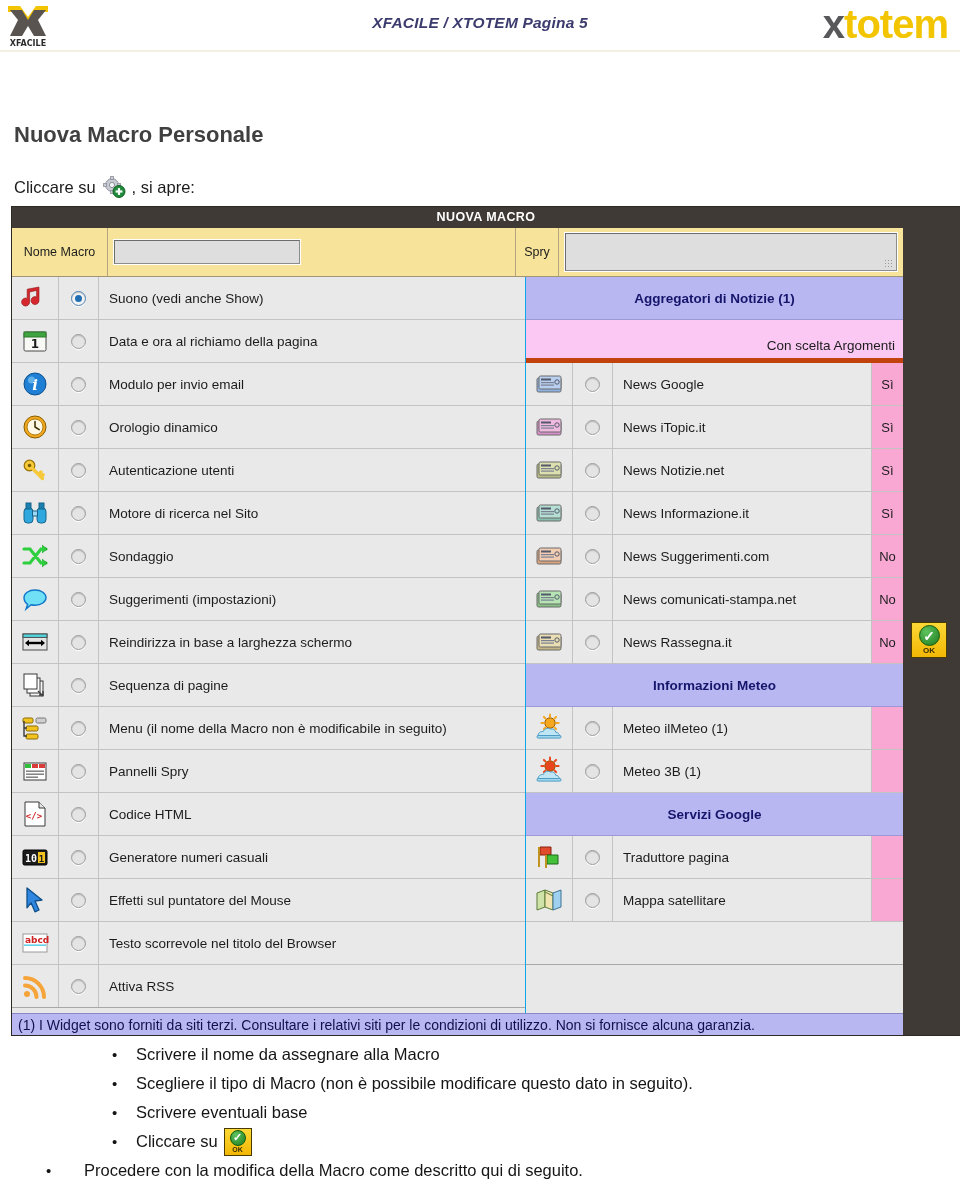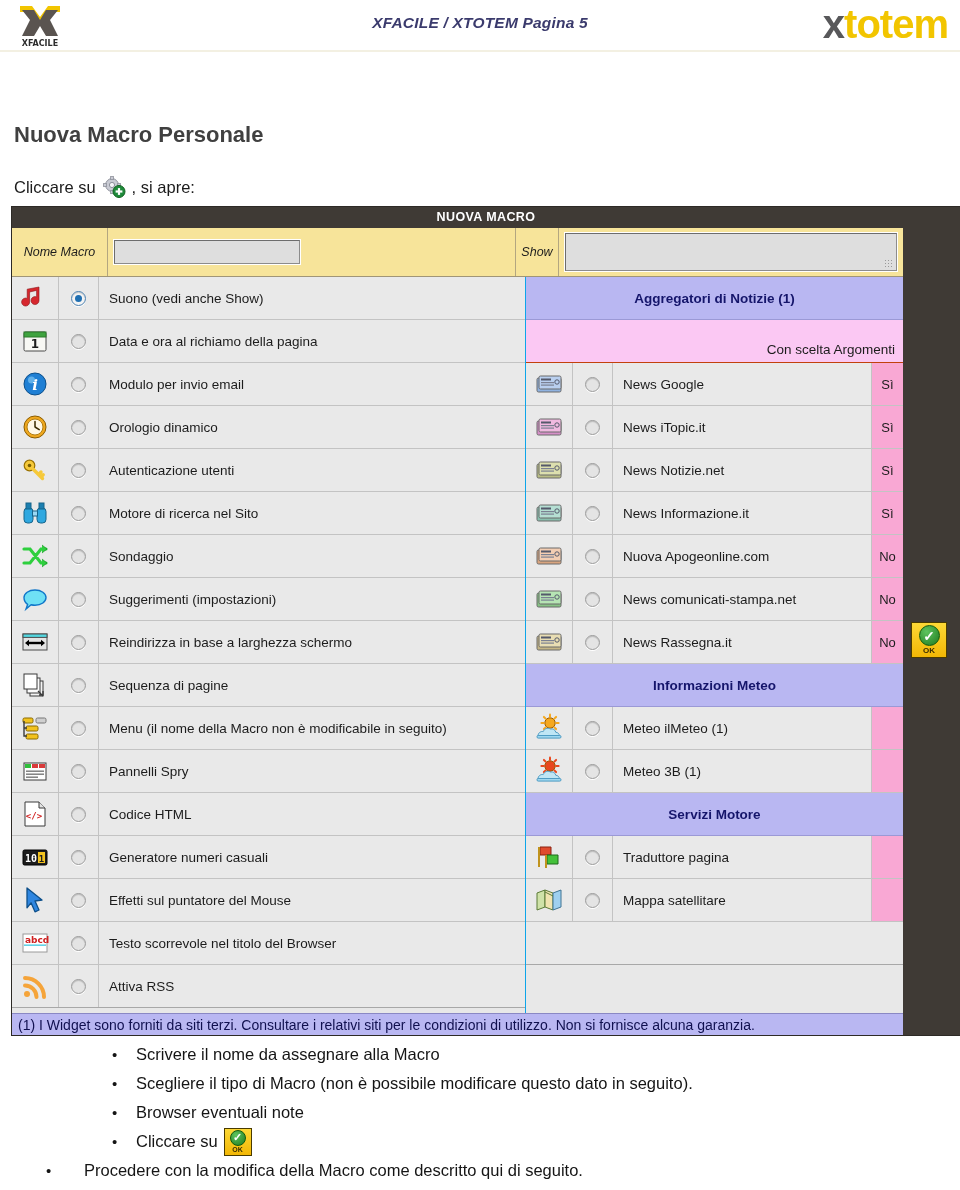--- a/index.html
+++ b/index.html
@@ -9,21 +9,21 @@
     font-family:"Liberation Sans", sans-serif;
     color:#231f20; position:relative; overflow:hidden;
   }
 
   
   #page-header {
     height:52px; position:relative; background:#ffffff;
     border-bottom:2px solid #f3f0e2;
   }
   #logo-xfacile {
-    position:absolute; left:16px; top:4px; width:48px; height:44px;
+    position:absolute; left:4px; top:4px; width:48px; height:44px;
   }
   #header-title {
     position:absolute; left:0; right:0; top:14px; text-align:center;
     font-size:15.5px; font-style:italic; font-weight:bold;
     color:#3b3b6d; letter-spacing:.2px;
   }
   #logo-xtotem {
     position:absolute; right:12px; top:2px;
     font-size:40px; font-weight:bold; letter-spacing:-1px;
     line-height:44px; font-family:Liberation Sans, sans-serif;
@@ -51,21 +51,21 @@
     font-size:12.5px; font-weight:bold; text-align:center;
     line-height:21px; letter-spacing:.4px;
   }
   #dialog-inner {
     position:absolute; left:0; top:21px; right:0; bottom:0; display:flex;
   }
   #panel { width:891px; display:flex; flex-direction:column; background:#e8e8e8; }
   #side-strip { flex:1; background:#3f3a35; position:relative; }
 
   
-  #top-bar { display:flex; background:#f7e49a; border-bottom:1px solid #a09577; height:49px;font-style:italic; }
+  #top-bar { display:flex; background:#f7e49a; border-bottom:1px solid #a09577; height:49px; }
   .tb-label {
     display:flex; align-items:center; justify-content:center;
     font-size:12.5px; color:#1c1c1c; padding:0 7px;
     border-right:1px solid #b3a680;
   }
   #tb-nomemacro { width:96px; }
   #tb-note { width:44px; border-left:1px solid #b3a680; }
   .tb-fieldcell { display:flex; align-items:center; padding:0 6px; }
   #tb-name-cell { width:407px; }
   #tb-note-cell { flex:1; }
@@ -130,21 +130,21 @@
 
   
   .sec-head {
     height:43px; display:flex; align-items:center; justify-content:center;
     background:#b9b7f2; color:#15156b; font-weight:bold; font-size:13.5px;
     border-bottom:1px solid #9b99d6;
   }
   .sec-sub {
     height:43px; display:flex; align-items:flex-end; justify-content:flex-end;
     background:#fbc8f3; color:#1c1c1c; font-size:13.5px;
-    padding:0 8px 5px 12px; border-bottom:1px solid #c2410c;
+    padding:0 8px 5px 12px; border-bottom:5px solid #c2410c;
   }
   .filler { background:#e9e9e9; }
 
   
   #note-bar {
     height:22px; background:#b9b7f2; color:#10104f;
     font-size:14px; display:flex; align-items:center; padding-left:6px;
     border-top:1px solid #8a88c4;
   }
 
@@ -237,21 +237,21 @@
   <div id="dialog-titlebar">NUOVA MACRO</div>
 
   <div id="dialog-inner">
     <div id="panel">
 
       <div id="top-bar">
         <div class="tb-label" id="tb-nomemacro">Nome Macro</div>
         <div class="tb-fieldcell" id="tb-name-cell">
           <div class="text-input" id="macro-name-input"></div>
         </div>
-        <div class="tb-label" id="tb-note">Show</div>
+        <div class="tb-label" id="tb-note">Spry</div>
         <div class="tb-fieldcell" id="tb-note-cell">
           <div id="note-input">
             <div id="note-resize"></div>
           </div>
         </div>
       </div>
 
       <div id="cols">
         <div id="col-left">
             <div class="row">
@@ -558,21 +558,21 @@
                   <rect x="5" y="7" width="22" height="13" rx="1.5" fill="#f3cdb2" stroke="#6b6b6b"></rect>
                   <rect x="7" y="9.5" width="10" height="2" fill="#54596b"></rect>
                   <rect x="7" y="13" width="13" height="1.2" fill="#7b8092"></rect>
                   <rect x="7" y="15.5" width="13" height="1.2" fill="#7b8092"></rect>
                   <circle cx="23" cy="13" r="2.2" fill="none" stroke="#54596b"></circle>
                 </svg>
               </div>
               <div class="cell-radio">
                 <span class="radio"></span>
               </div>
-              <div class="cell-label">Nuova Apogeonline.com</div>
+              <div class="cell-label">News Suggerimenti.com</div>
               <div class="cell-flag">No</div>
             </div>
             <div class="row">
               <div class="cell-icon">
                 <svg width="30" height="30" viewBox="0 0 30 30">
                   <rect x="3" y="9" width="24" height="14" rx="1.5" fill="#86c184" stroke="#6b6b6b"></rect>
                   <rect x="5" y="7" width="22" height="13" rx="1.5" fill="#b6e4b4" stroke="#6b6b6b"></rect>
                   <rect x="7" y="9.5" width="10" height="2" fill="#54596b"></rect>
                   <rect x="7" y="13" width="13" height="1.2" fill="#7b8092"></rect>
                   <rect x="7" y="15.5" width="13" height="1.2" fill="#7b8092"></rect>
@@ -640,21 +640,21 @@
                   <path d="M4 23c0-3 2.6-5 5.2-4.4C10.4 15.6 13.6 14.4 16.4 16c2.4-.7 5 .8 5.4 3.3 2.2.1 3.6 1.6 3.6 3.7z" fill="#bfe6f5" stroke="#4e9cc4"></path>
                   <rect x="3" y="22.5" width="24" height="2.6" rx="1.2" fill="#9fd7ef" stroke="#4e9cc4"></rect>
                 </svg>
               </div>
               <div class="cell-radio">
                 <span class="radio"></span>
               </div>
               <div class="cell-label">Meteo 3B (1)</div>
               <div class="cell-flag"></div>
             </div>
-            <div class="sec-head">Servizi Motore</div>
+            <div class="sec-head">Servizi Google</div>
             <div class="row">
               <div class="cell-icon">
                 <svg width="30" height="30" viewBox="0 0 30 30">
                   <path d="M6 5h11v8H6z" fill="#e04b2e" stroke="#8a2310"></path>
                   <path d="M5 5v20" stroke="#c0931e" stroke-width="2"></path>
                   <path d="M13 13h11v9H13z" fill="#44c13a" stroke="#1f6a1a"></path>
                   <path d="M12 13v13" stroke="#c0931e" stroke-width="2"></path>
                 </svg>
               </div>
               <div class="cell-radio">
@@ -698,21 +698,21 @@
     <div class="bl">
       <span class="dot">•</span>
       <span>Scrivere il nome da assegnare alla Macro</span>
     </div>
     <div class="bl">
       <span class="dot">•</span>
       <span>Scegliere il tipo di Macro (non è possibile modificare questo dato in seguito).</span>
     </div>
     <div class="bl">
       <span class="dot">•</span>
-      <span>Browser eventuali note</span>
+      <span>Scrivere eventuali base</span>
     </div>
     <div class="bl">
       <span class="dot">•</span>
       <span>Cliccare su</span>
       <span class="inline-ok">
         <span class="tick-circle">✓</span>
         <span class="ok-text">OK</span>
       </span>
     </div>
     <div class="bl outer">

